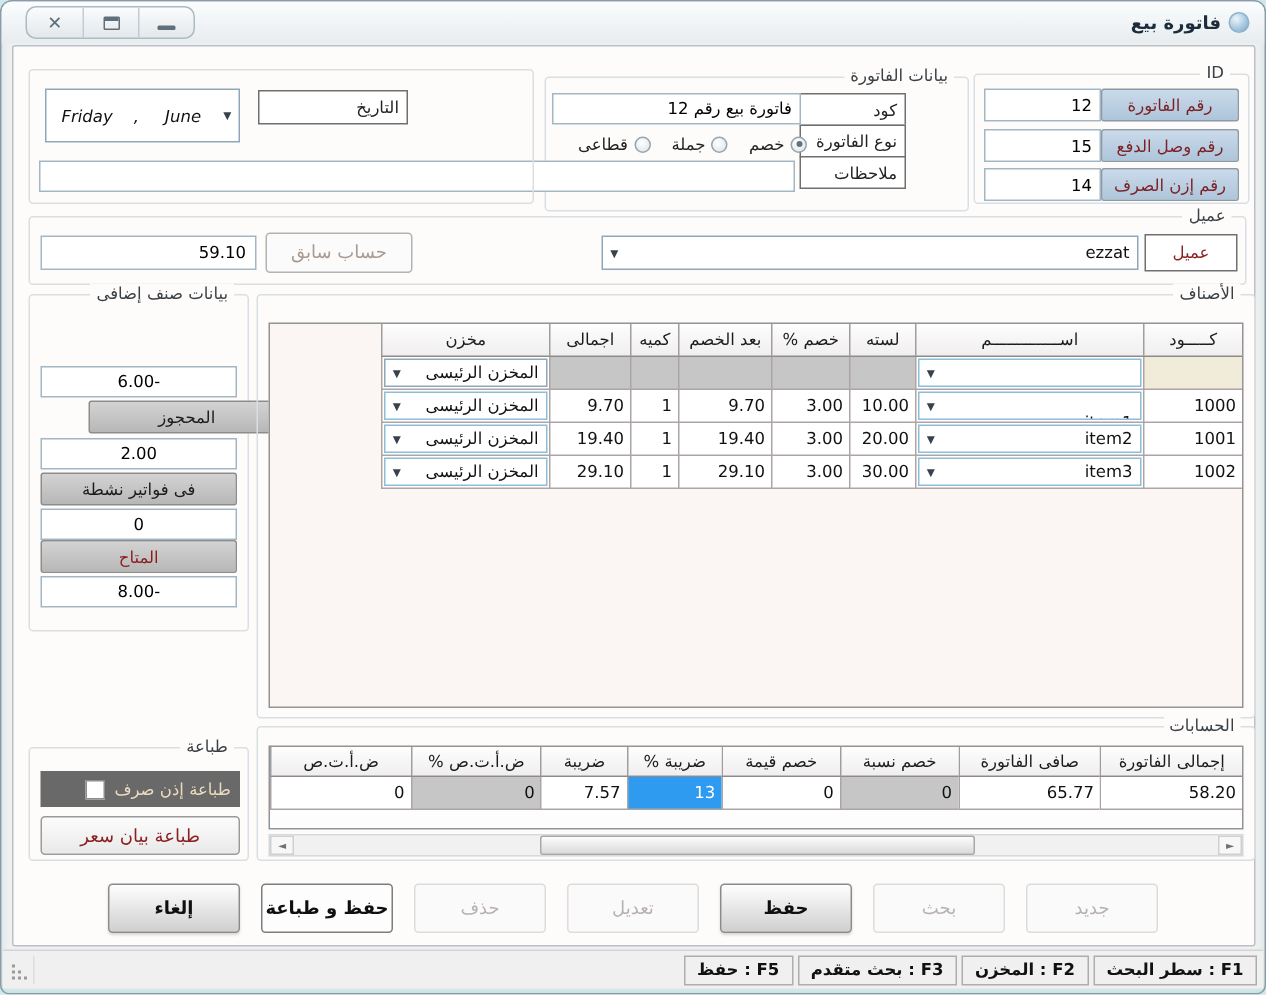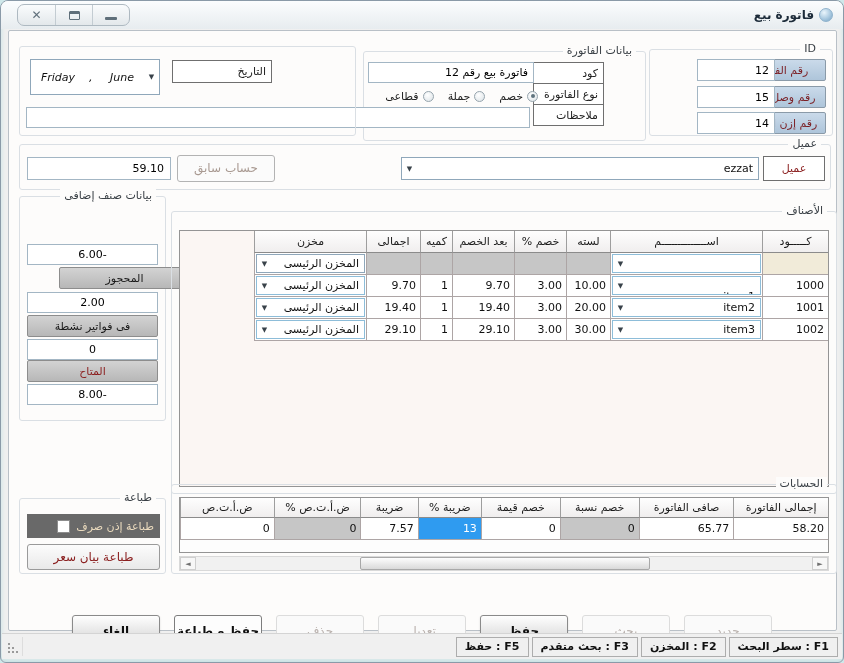--- a/index.html
+++ b/index.html
@@ -32,21 +32,21 @@
     background:#fdfcfb; border:1px solid #b9c0c7; border-radius:2px; }
   .group{ position:absolute; border:1px solid #dadfe4; border-radius:3px; }
   .group-title{ position:absolute; top:-8px; right:9px; background:#fdfcfb; padding:0 4px;
     font-size:11px; color:#3a4046; direction:rtl; white-space:nowrap; }
   input.box, .box{ background:#fff; border:1px solid #a3b6c4; font-family:"DejaVu Sans",sans-serif; }
   
   .id-label{ position:absolute; right:6px; width:92px; height:22px; line-height:21px; text-align:center;
     background:linear-gradient(180deg,#cadaea,#aec5da); border:1px solid #8a9aa8; border-radius:2px;
     color:#7b1f24; font-size:11px; direction:rtl; }
   .id-value{ position:absolute; left:6px; width:78px; height:22px; font-size:11px; text-align:right;
-    padding:0 5px; direction:ltr;margin-left:41px; }
+    padding:0 5px; direction:ltr; }
   
   .lcell{ background:#fff; border:1px solid #6f6f6f; font-size:11px; color:#222;
     direction:rtl; padding:0 5px; display:flex; align-items:center; }
   
   .combo{ background:#fff; border:1px solid #8fa7ba; display:flex; align-items:center;
     direction:rtl; overflow:hidden; }
   .combo .ctext{ flex:1; font-size:11px; padding:0 5px; color:#111; white-space:pre; overflow:hidden; }
   .combo .carrow{ width:15px; text-align:center; font-size:7px; color:#39424a; flex:0 0 15px; }
   .combo.blue{ border:1px solid #8dbdd9; }
   
@@ -82,21 +82,21 @@
   .k4{ width:64px; } .k5{ width:58px; } .k6{ width:88px; } .k7{ width:95px; }
   .g-cell.sel{ background:#2f9bf0; color:#fff; }
   
   .hscroll{ position:absolute; height:15px; background:#f1f1f1; border:1px solid #d9d9d9; }
   .hs-arrow{ position:absolute; top:0; width:16px; height:13px; background:#f7f7f7; border:1px solid #cfcfcf;
     font-size:7px; color:#707070; display:flex; align-items:center; justify-content:center; }
   .hs-thumb{ position:absolute; top:0; height:13px; background:linear-gradient(180deg,#fdfdfd,#d9d9d9);
     border:1px solid #a8a8a8; border-radius:2px; }
   
   .abtn{ position:absolute; top:558px; width:88px; height:33px; border-radius:3px;
-    font-size:12px; font-family:"DejaVu Sans",sans-serif; direction:rtl; text-align:center; line-height:31px;margin-top:26px; }
+    font-size:12px; font-family:"DejaVu Sans",sans-serif; direction:rtl; text-align:center; line-height:31px; }
   .abtn.disabled{ background:#fafafa; border:1px solid #dcdcdc; color:#b9b1ad; }
   .abtn.primary{ background:linear-gradient(180deg,#fefefe,#cfcfcf); border:1px solid #8a8a8a;
     color:#0f0f0f; font-weight:bold; box-shadow:0 1px 2px rgba(0,0,0,.15); }
   .abtn.bold{ background:#fdfdfd; border:1px solid #7d7d7d; color:#0f0f0f; font-weight:bold; }
   
   .chk-row{ position:absolute; left:7px; top:15px; width:133px; height:24px; background:#696969;
     display:flex; align-items:center; direction:rtl; padding:0 6px; gap:6px; }
   .chk-row .chk-label{ font-size:11px; color:#ecdcbf; }
   .checkbox{ width:13px; height:13px; background:#fff; border:1px solid #8d8d8d; flex:0 0 13px; }
   .print-btn{ position:absolute; left:7px; top:45px; width:133px; height:26px;
@@ -194,21 +194,21 @@
       <span class="group-title">بيانات صنف إضافى</span>
       <input class="sb-value box" style="top: 47px;" value="6.00-">
       <div class="sb-label" style="top:70px;margin-left:32px;">المحجوز</div>
       <input class="sb-value box" style="top: 95px;" value="2.00">
       <div class="sb-label" style="top:118px;">فى فواتير نشطة</div>
       <input class="sb-value box" style="top: 142px;" value="0">
       <div class="sb-label red" style="top:163px;">المتاح</div>
       <input class="sb-value box" style="top: 187px;" value="8.00-">
     </div>
 
-    <div class="group" style="left:162px; top:180px; width:666px; height:283px;">
+    <div class="group" style="left:162px; top:165px; width:666px; height:283px;">
       <span class="group-title">الأصناف</span>
       <div class="grid-wrap" style="left:7px; top:18px; width:650px; height:257px;">
 
         <div class="g-row g-head">
           <div class="g-cell c-code">كـــــود</div>
           <div class="g-cell c-name">اســــــــــــــم</div>
           <div class="g-cell c-list">لسته</div>
           <div class="g-cell c-disc">خصم %</div>
           <div class="g-cell c-after">بعد الخصم</div>
           <div class="g-cell c-qty">كميه</div>

